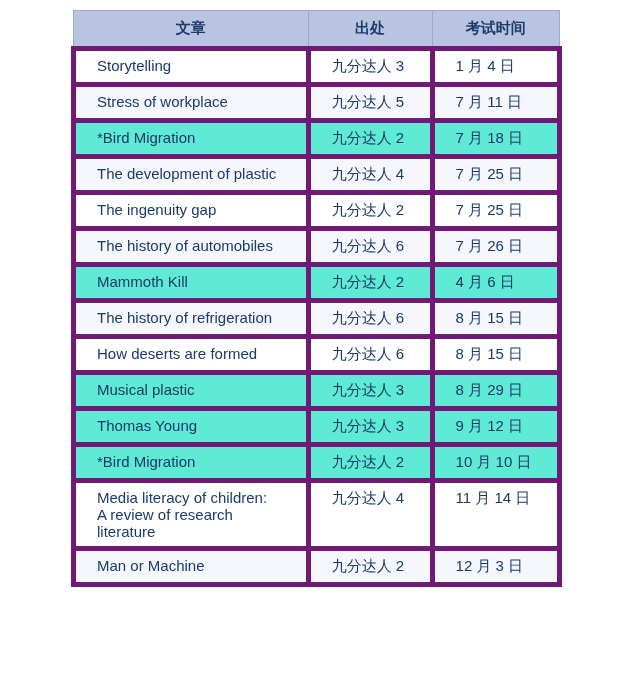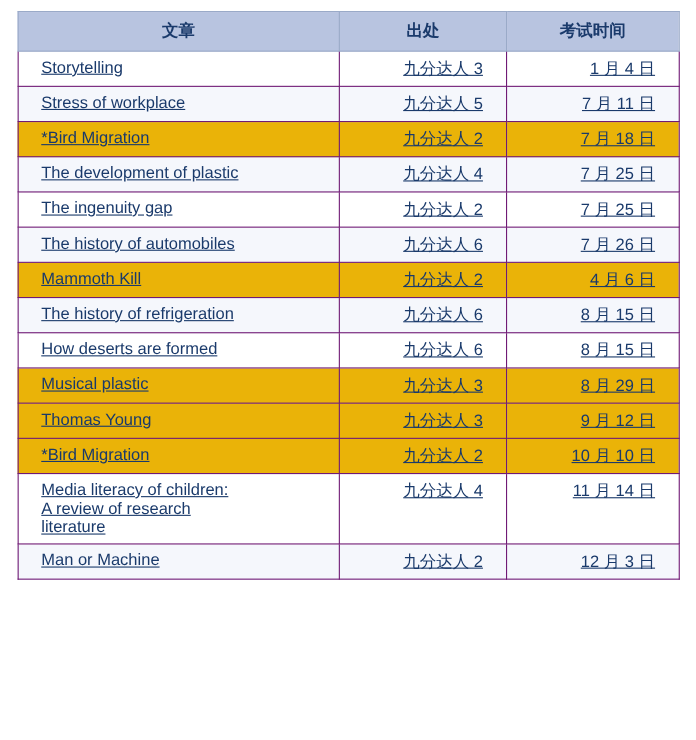--- a/index.html
+++ b/index.html
@@ -7,50 +7,49 @@
       font-family: Arial, "Microsoft YaHei", sans-serif;
       font-size: 15px;
       background: #fff;
       display: flex;
       justify-content: center;
       align-items: flex-start;
       padding: 10px;
     }
     table {
       border-collapse: collapse;
-      width: 602px;
+      width: 491px;
     }
     thead tr {
       background-color: #b8c4e0;
     }
     thead th {
       padding: 8px 10px;
       text-align: center;
       color: #1a3a6b;
       font-weight: bold;
       border: 1px solid #9aaac8;
       font-size: 15px;
     }
     tbody tr {
       border: 1px solid #b0bcd4;
     }
     tbody td {
       padding: 6px 21px;
-      border: 1px solid #701a75;
+      border: 5px solid #701a75;
       color: #1a3a6b;
       vertical-align: top;
-      text-decoration: underline;
     }
     tbody td:nth-child(2),
     tbody td:nth-child(3) {
-      text-align: right;
+      text-align: left;
       white-space: nowrap;
     }
     .row-highlight {
-      background-color: #eab308;
+      background-color: #5eead4;
     }
     .row-normal {
       background-color: #ffffff;
     }
     tbody tr:nth-child(even).row-normal {
       background-color: #f5f7fc;
     }
   </style>
 </head>
 <body>

